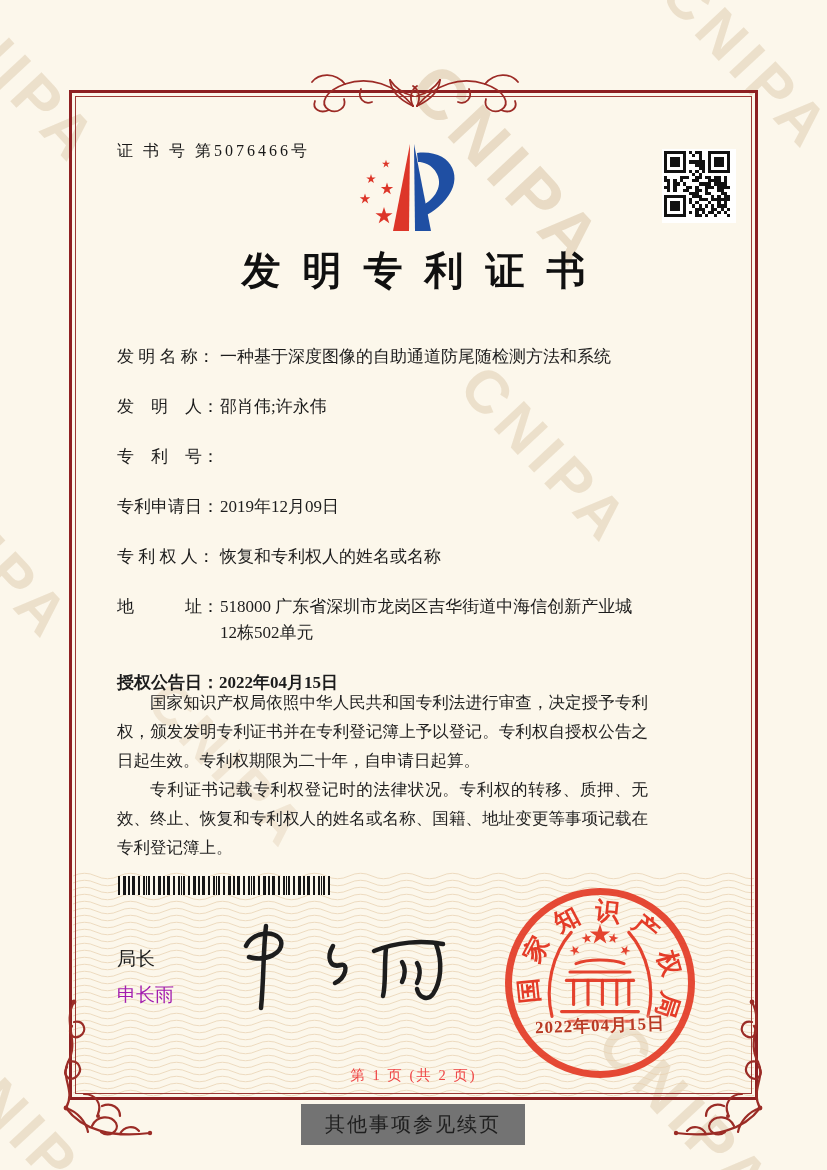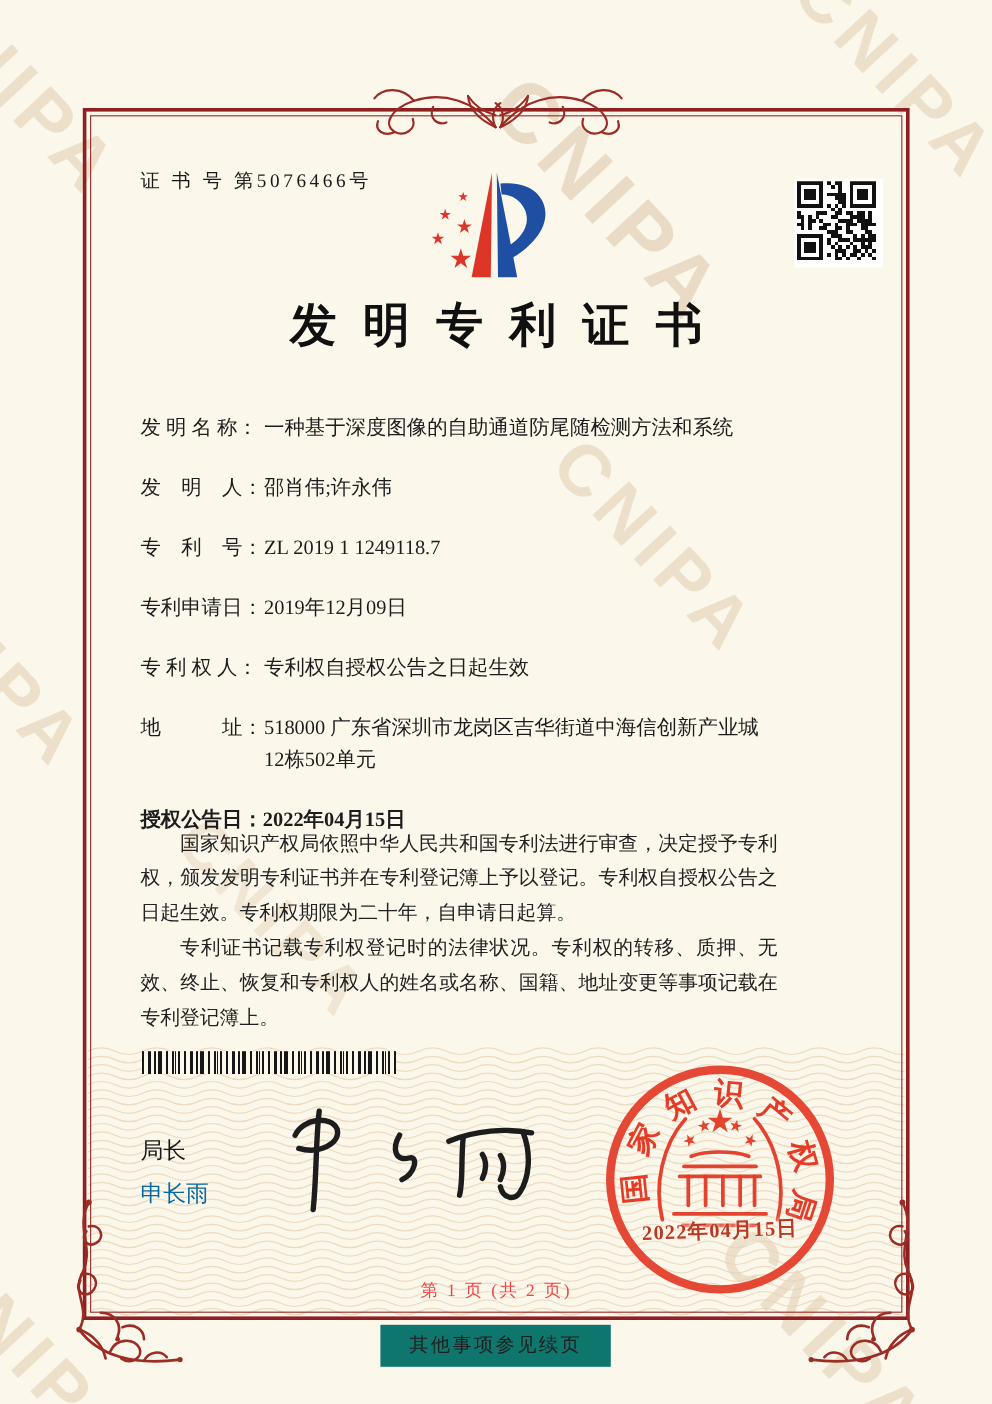--- a/index.html
+++ b/index.html
@@ -49,40 +49,40 @@
   .body-text p{margin:0;text-indent:2em;}
 
   .barcode{position:absolute;left:118px;top:876px;width:212px;height:19px;
            background:repeating-linear-gradient(90deg,#161616 0 2px,rgba(0,0,0,0) 2px 5px),
                       repeating-linear-gradient(90deg,#161616 0 1px,rgba(0,0,0,0) 1px 7px),
                       #fcf7eb;}
 
   .sig-title{position:absolute;left:117px;top:946px;font-size:19px;
              font-family:"Liberation Sans","DejaVu Sans",sans-serif;color:#1a1a1a;}
   .sig-name{position:absolute;left:117px;top:982px;font-size:19px;
-            font-family:Liberation Serif, serif;color:#0369a1;}
+            font-family:Liberation Serif, serif;color:#a21caf;}
   .sig-hand{position:absolute;left:236px;top:916px;}
 
   
   .seal{position:absolute;left:505px;top:888px;width:190px;height:190px;}
   .seal-ring{position:absolute;left:0;top:0;width:190px;height:190px;box-sizing:border-box;
              border:7px solid rgba(227,57,37,.92);border-radius:50%;}
   .seal-emblem{position:absolute;left:35px;top:30px;}
   .seal-arc{position:absolute;left:0;top:0;width:190px;height:190px;transform:rotate(6deg);}
   .seal-arc span{position:absolute;font-size:25px;font-weight:bold;color:rgba(227,50,30,.95);
                  font-family:"Liberation Sans","DejaVu Sans",sans-serif;}
   .seal-date{position:absolute;left:-12px;right:-12px;top:126px;text-align:center;
              font-size:17px;font-weight:bold;color:#b93a24;letter-spacing:1px;
              transform:rotate(-2deg);
              text-shadow:0 0 3px #fdf6ea,0 0 6px #fdf6ea;}
 
   .page-number{position:absolute;left:69px;top:1066px;width:689px;text-align:center;
                font-size:14.5px;letter-spacing:2px;color:#ef4444;}
   .continuation{position:absolute;left:413px;top:1104px;transform:translateX(-50%);
-                background:#0f766e;padding:7px 24px;font-size:16px;letter-spacing:2px;color:#1e1e1e;}
+                background:#737373;padding:7px 24px;font-size:20px;letter-spacing:2px;color:#1e1e1e;}
 
   .ornament{position:absolute;pointer-events:none;}
   .orn-top{left:299px;top:64px;}
   .orn-bl{left:50px;top:998px;}
   .orn-br{left:668px;top:998px;transform:scaleX(-1);}
 </style>
 </head>
 <body>
 
 <div class="page">
@@ -358,29 +358,28 @@
     <div class="frow">
       <span class="flabel">发 明 名 称：</span>
       <span class="fvalue">一种基于深度图像的自助通道防尾随检测方法和系统</span>
     </div>
     <div class="frow">
       <span class="flabel">发　明　人：</span>
       <span class="fvalue">邵肖伟;许永伟</span>
     </div>
     <div class="frow">
       <span class="flabel">专　利　号：</span>
-      <span class="fvalue">ZL 2019 1 1249118.7</span>
     </div>
     <div class="frow">
       <span class="flabel">专利申请日：</span>
       <span class="fvalue">2019年12月09日</span>
     </div>
     <div class="frow">
       <span class="flabel">专 利 权 人：</span>
-      <span class="fvalue">专利权自授权公告之日起生效</span>
+      <span class="fvalue">恢复和专利权人的姓名或名称</span>
     </div>
     <div class="frow">
       <span class="flabel">地　　　址：</span>
       <span class="fvalue">518000 广东省深圳市龙岗区吉华街道中海信创新产业城12栋502单元</span>
     </div>
     <div class="grant-row">
       <span class="grant-col1">
         <span>授权公告日：</span>
         <span>2022年04月15日</span>
       </span>

